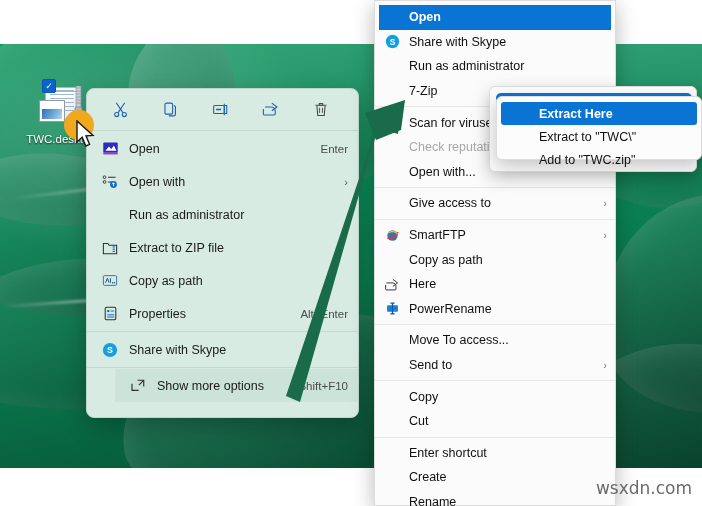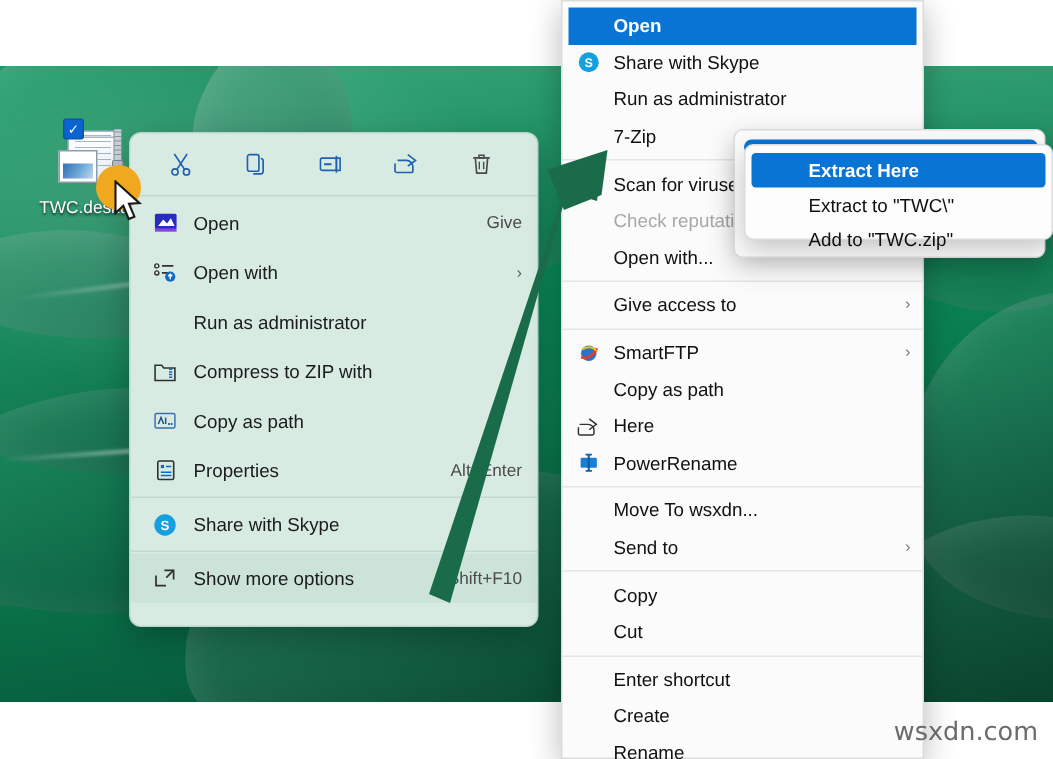--- a/index.html
+++ b/index.html
@@ -164,21 +164,21 @@
     border-radius: 4px;
   }
   .w11-sep { height: 1px; background: #c3d9ce; margin: 1px 0; }
   .w11-row {
     display: flex;
     align-items: center;
     height: 33px;
     padding: 0 10px 0 10px;
     position: relative;
   }
-  .w11-row.hl { background: #cbe3d8; }
+  .w11-row.hl { background: #cbe3d8; margin-left: 28px; }
   .w11-ico {
     width: 26px; min-width: 26px;
     display: flex; align-items: center; justify-content: center;
     margin-right: 6px;
   }
   .w11-label {
     font-size: 12.5px;
     color: #1b1b1b;
     flex: 1;
   }
@@ -368,21 +368,21 @@
 
     <div class="w11-row">
       <div class="w11-ico">
         <svg width="17" height="15" viewBox="0 0 20 17">
           <rect x="1.5" y="1.5" width="17" height="12" rx="1.2" fill="#2b2bbf"></rect>
           <path d="M4 11 L8 6 L11 9 L14 5 L17 11 z" fill="#ffffff"></path>
           <rect x="1.5" y="13" width="17" height="2.5" fill="#8a44d8"></rect>
         </svg>
       </div>
       <div class="w11-label">Open</div>
-      <div class="w11-accel">Give</div>
+      <div class="w11-accel">Enter</div>
     </div>
 
     <div class="w11-row">
       <div class="w11-ico">
         <svg width="17" height="15" viewBox="0 0 20 17">
           <circle cx="3" cy="3.5" r="1.6" fill="none" stroke="#303030" stroke-width="1.1"></circle>
           <circle cx="3" cy="9" r="1.6" fill="none" stroke="#303030" stroke-width="1.1"></circle>
           <path d="M7 3.5 h9 M7 9 h5" stroke="#303030" stroke-width="1.2"></path>
           <circle cx="13.5" cy="12" r="4" fill="#1068c9"></circle>
           <path d="M13.5 10 v4 M11.9 11.6 L13.5 10 L15.1 11.6" stroke="#ffffff" stroke-width="1.1" fill="none"></path>
@@ -397,21 +397,21 @@
       <div class="w11-label">Run as administrator</div>
     </div>
 
     <div class="w11-row">
       <div class="w11-ico">
         <svg width="16" height="15" viewBox="0 0 18 17">
           <path d="M1.5 4 h5 l1.5 2 h8.5 v9.5 h-15 z" fill="none" stroke="#303030" stroke-width="1.2"></path>
           <path d="M12 7 h2.5 M12 9 h2.5 M12 11 h2.5 M12 13 h2.5" stroke="#1068c9" stroke-width="1.1"></path>
         </svg>
       </div>
-      <div class="w11-label">Compress to ZIP with</div>
+      <div class="w11-label">Extract to ZIP file</div>
     </div>
 
     <div class="w11-row">
       <div class="w11-ico">
         <svg width="16" height="15" viewBox="0 0 18 17">
           <rect x="1.5" y="3" width="15" height="11" rx="1.2" fill="none" stroke="#3a6fb0" stroke-width="1.1"></rect>
           <path d="M4 11 L6 6 L8 11" stroke="#1f4e8c" stroke-width="1.1" fill="none"></path>
           <path d="M9.5 6 v5" stroke="#1f4e8c" stroke-width="1.1"></path>
           <circle cx="12" cy="11" r="0.8" fill="#1f4e8c"></circle>
           <circle cx="14" cy="11" r="0.8" fill="#1f4e8c"></circle>
@@ -554,21 +554,21 @@
           <path d="M6.5 2.5 h5 M6.5 15.5 h5" stroke="#0a5c9e" stroke-width="1.4"></path>
         </svg>
       </div>
       <div class="c-label">PowerRename</div>
     </div>
 
     <div class="c-sep"></div>
 
     <div class="c-row">
       <div class="c-ico"></div>
-      <div class="c-label">Move To wsxdn...</div>
+      <div class="c-label">Move To access...</div>
     </div>
 
     <div class="c-row">
       <div class="c-ico"></div>
       <div class="c-label">Send to</div>
       <div class="c-chev">›</div>
     </div>
 
     <div class="c-sep"></div>
 

